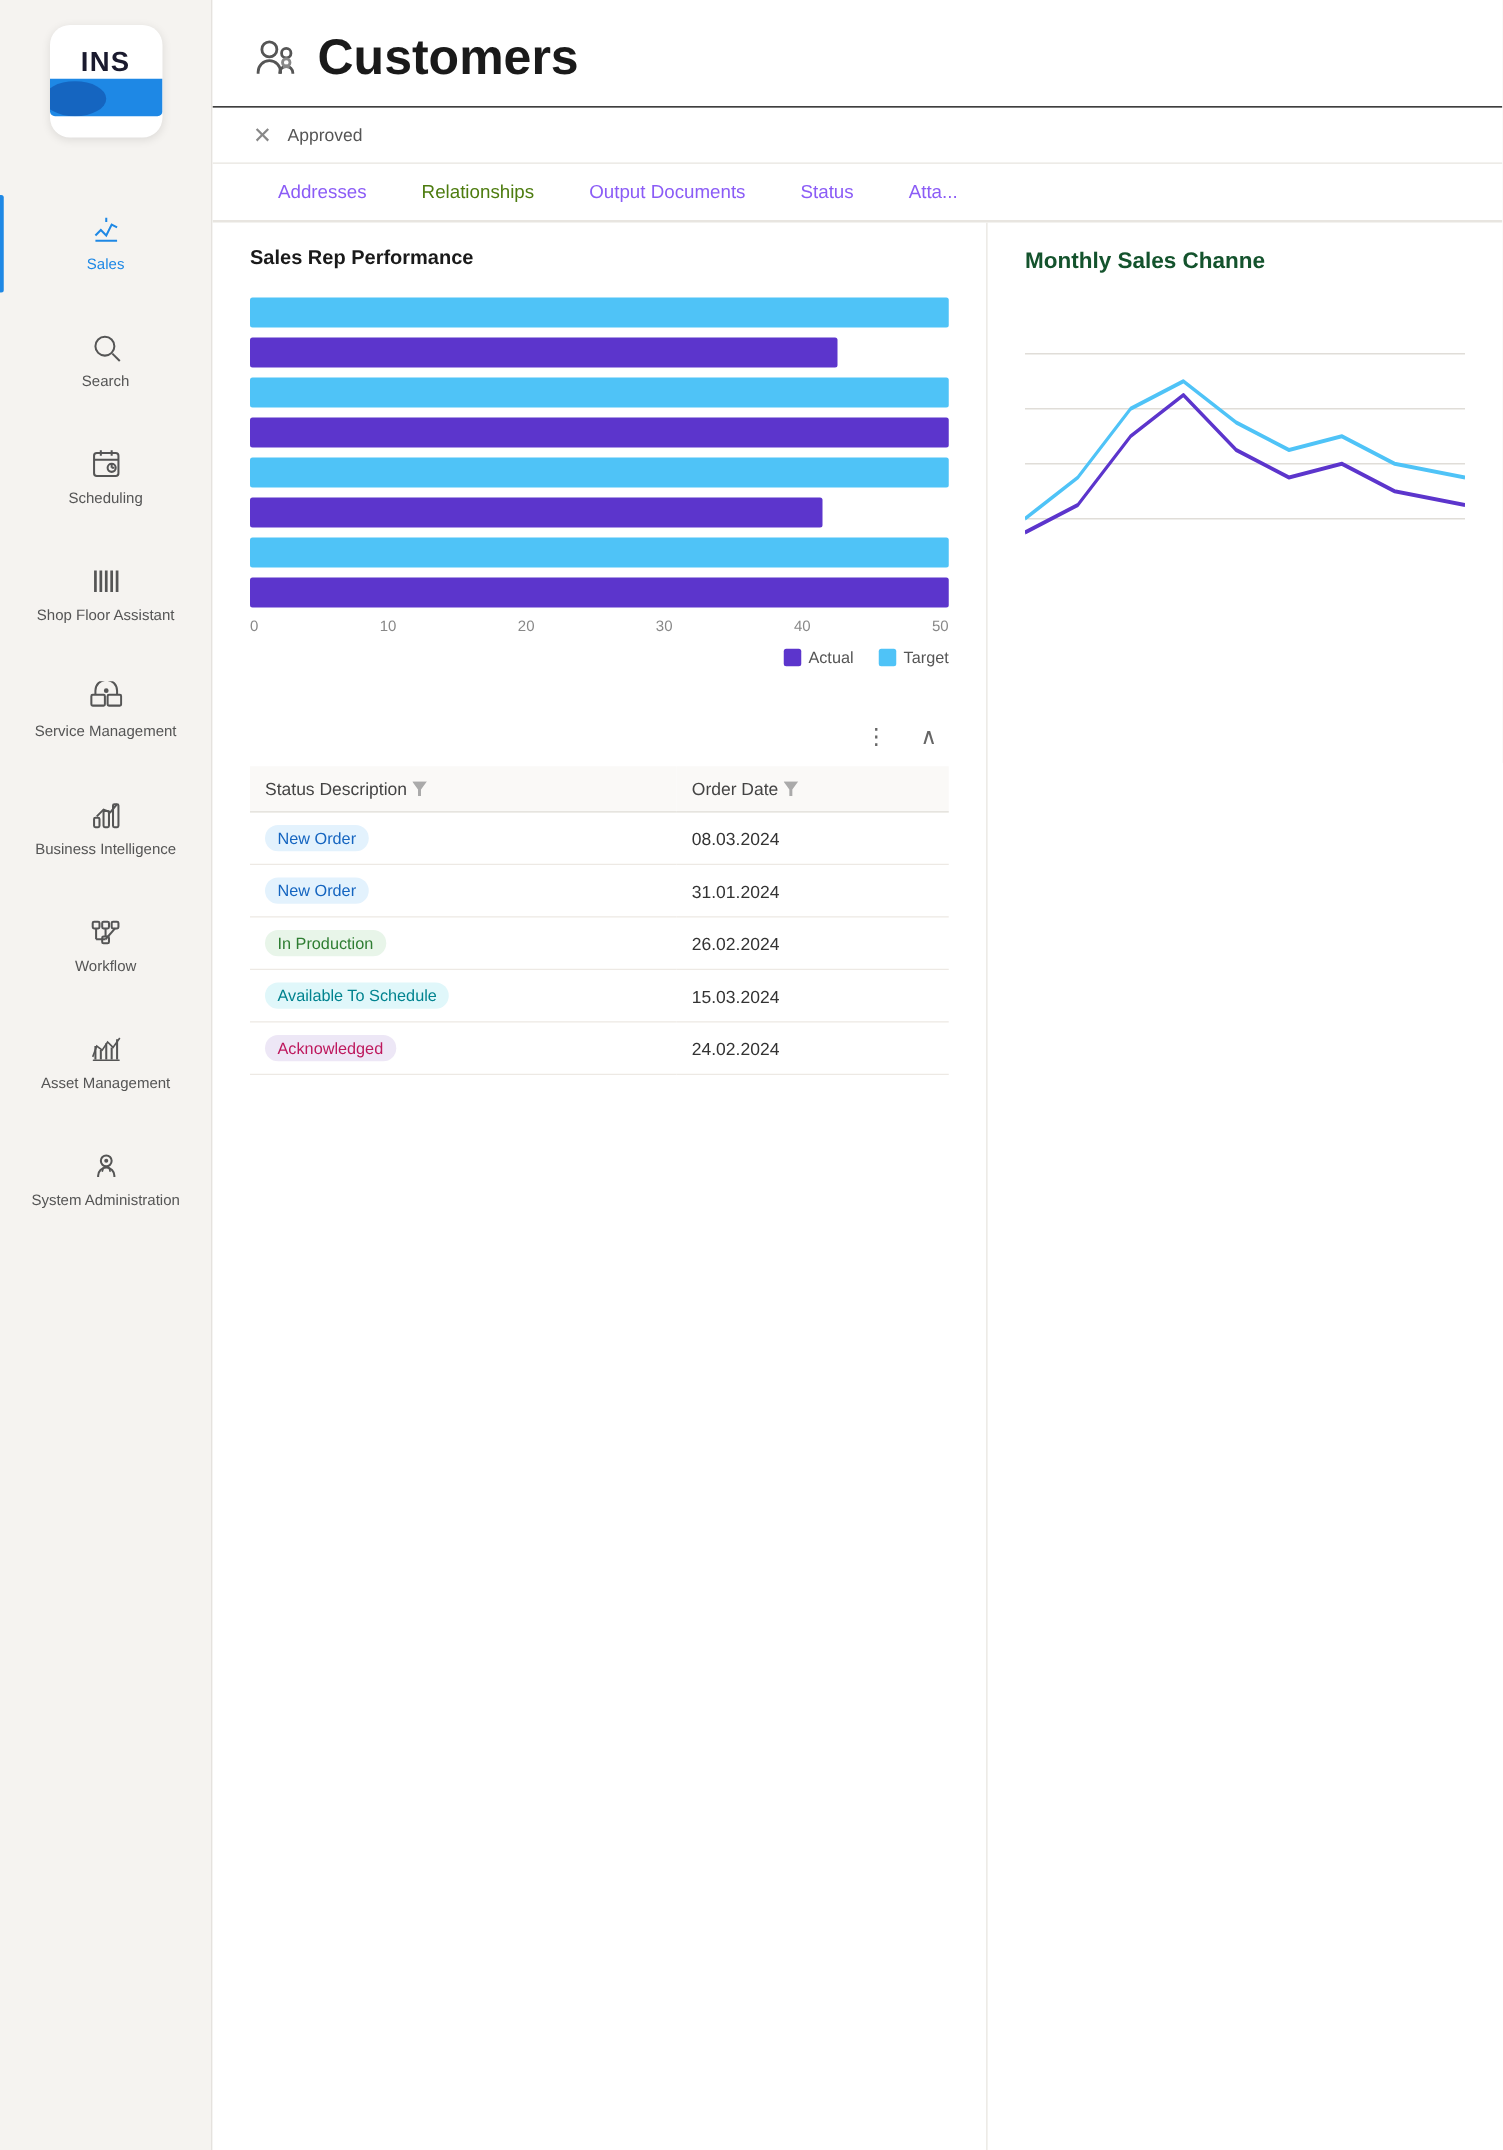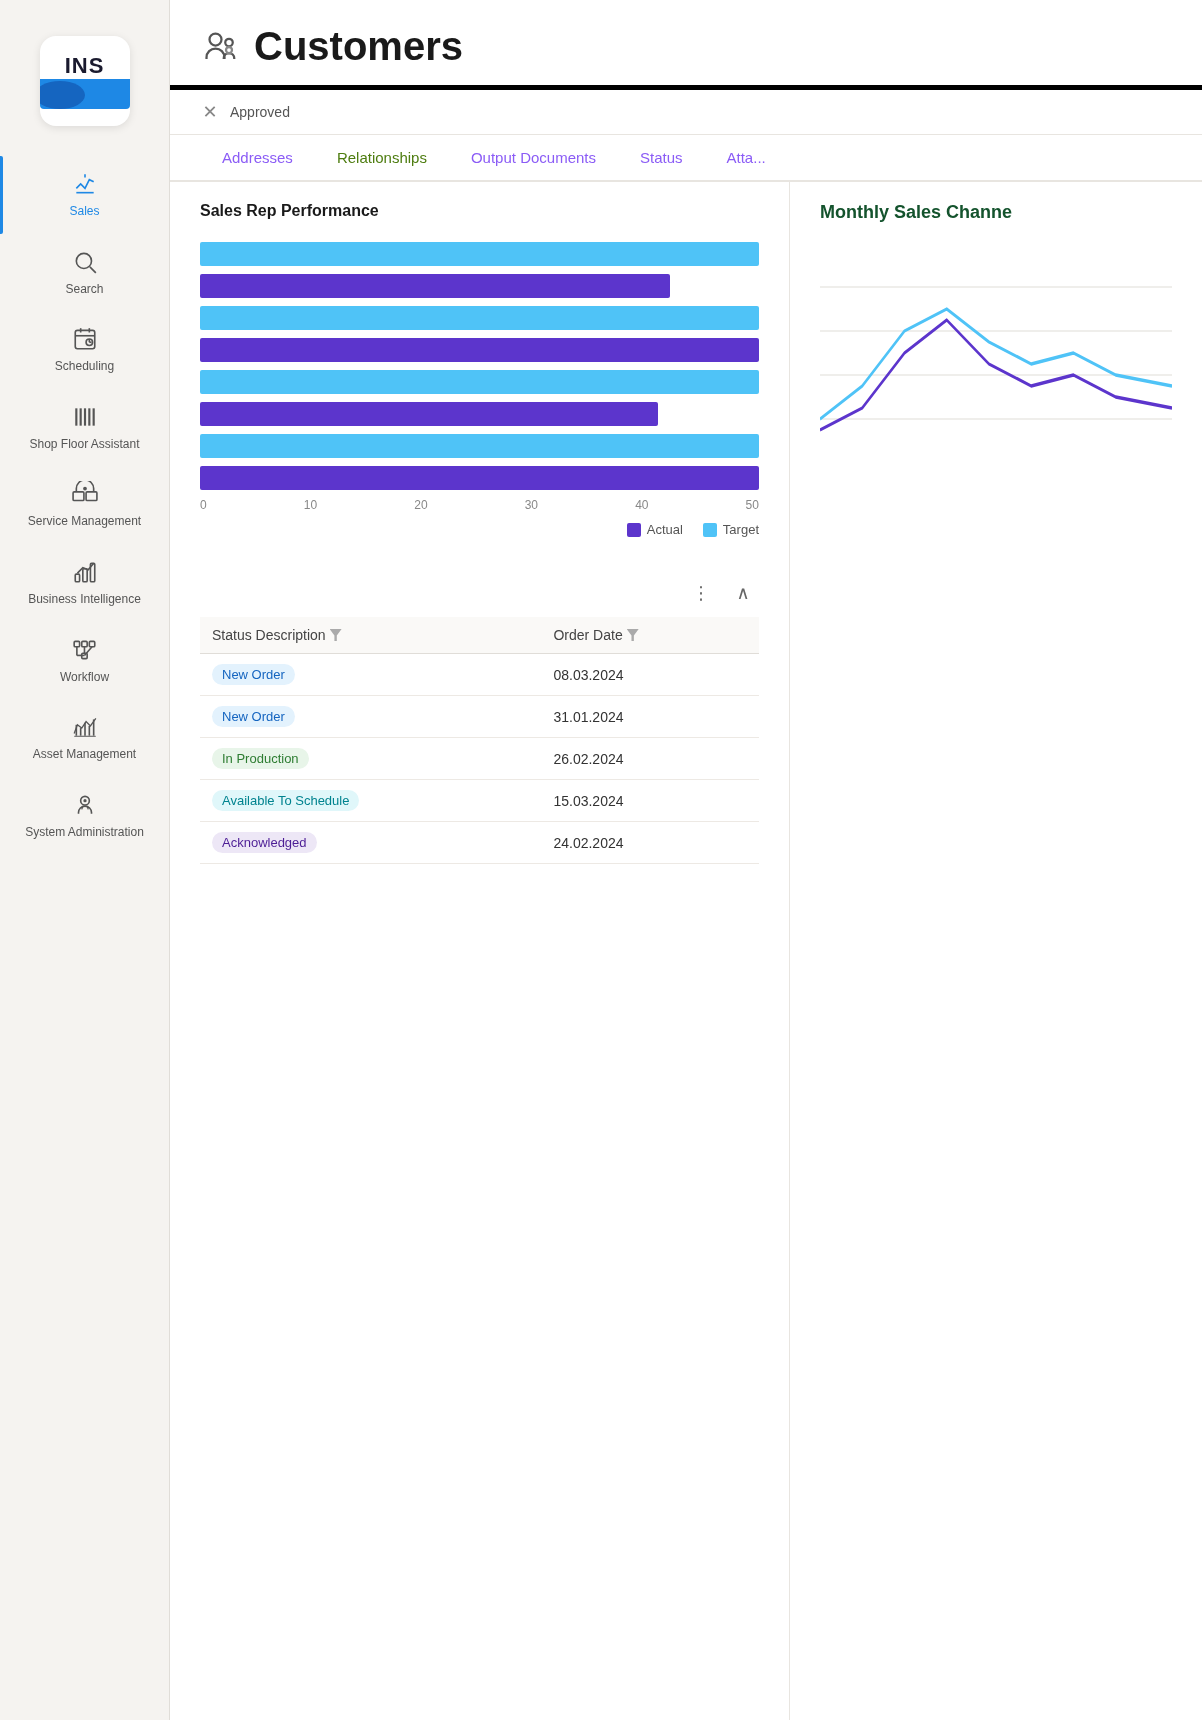--- a/index.html
+++ b/index.html
@@ -6,22 +6,22 @@
     body { font-family: -apple-system, BlinkMacSystemFont, 'Segoe UI', sans-serif; background: #f5f3f0; display: flex; height: 100vh; overflow: hidden; }
 
     
     .sidebar {
       width: 170px;
       min-width: 170px;
       background: #f5f3f0;
       display: flex;
       flex-direction: column;
       align-items: center;
-      padding: 36px 0;
-      gap: 0;
+      padding: 20px 0;
+      gap: 16px;
       overflow-y: auto;
       border-right: 1px solid #e0ddd8;
     }
 
     .sidebar-logo {
       width: 90px;
       height: 90px;
       background: white;
       border-radius: 16px;
       display: flex;
@@ -105,21 +105,21 @@
       background: white;
       overflow: hidden;
     }
 
     
     .page-header {
       padding: 24px 30px 16px;
       display: flex;
       align-items: center;
       gap: 14px;
-      border-bottom: 5px solid #000000;
+      border-bottom: 1px solid #000000;
     }
     .page-header-icon {
       width: 40px; height: 40px;
       display: flex; align-items: center; justify-content: center;
     }
     .page-header-icon svg { width: 36px; height: 36px; stroke: #555; fill: none; stroke-width: 1.5; }
     .page-title {
       font-size: 40px;
       font-weight: 600;
       color: #1a1a1a;
@@ -298,21 +298,21 @@
     .status-badge {
       display: inline-block;
       padding: 3px 10px;
       border-radius: 12px;
       font-size: 13px;
       font-weight: 500;
     }
     .badge-new-order { background: #e3f2fd; color: #1565c0; }
     .badge-in-production { background: #e8f5e9; color: #2e7d32; }
     .badge-available { background: #e0f7fa; color: #00838f; }
-    .badge-acknowledged { background: #ede7f6; color: #4c1d95; }
+    .badge-acknowledged { background: #ede7f6; color: #be185d; }
 
     
     .monthly-title {
       font-size: 18px;
       font-weight: 700;
       color: #14532d;
       margin-bottom: 20px;
     }
 
     .line-chart-container {

